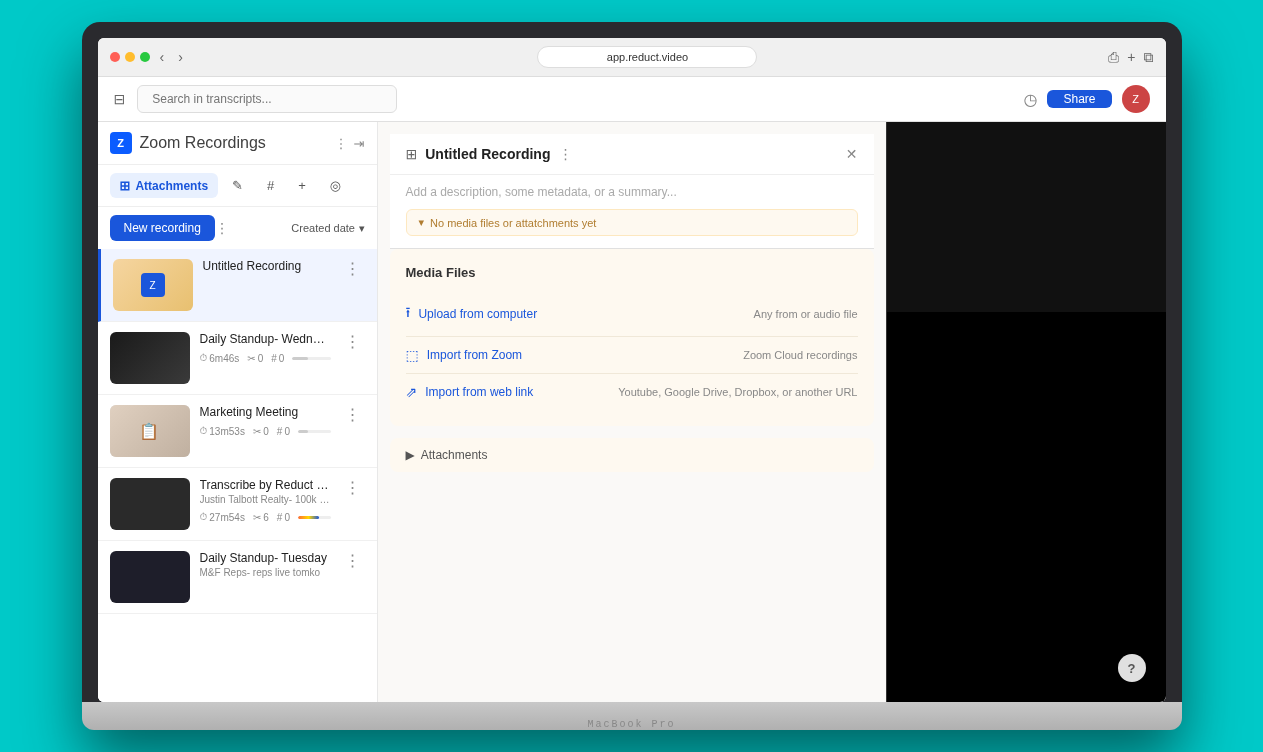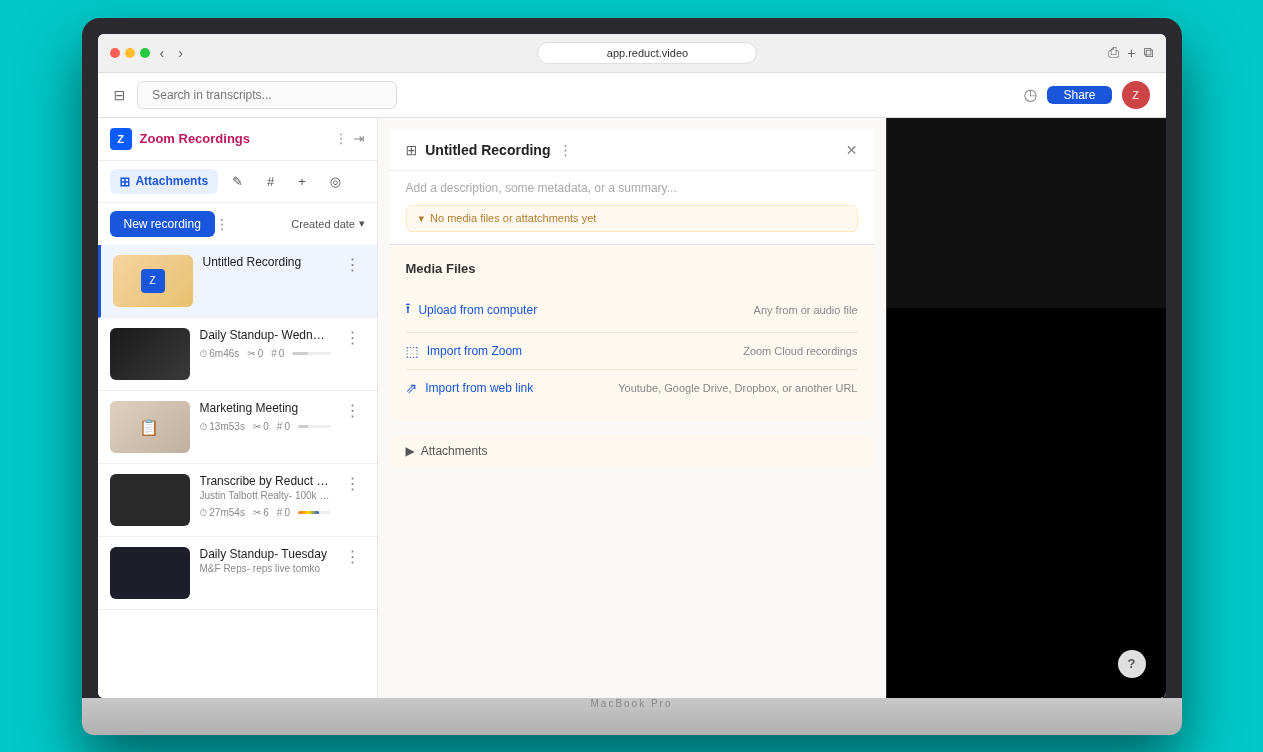--- a/index.html
+++ b/index.html
@@ -18,27 +18,28 @@
       border-radius: 18px;
       padding: 16px 16px 0;
       box-shadow: 0 30px 60px rgba(0,0,0,0.5);
     }
     .laptop-screen {
       background: #fff;
       border-radius: 6px;
       overflow: hidden;
     }
     .laptop-base {
-      height: 37px;
+      height: 28px;
       background: linear-gradient(180deg, #c8c8c8, #b0b0b0);
       border-radius: 0 0 12px 12px;
       margin: 0 -16px;
       display: flex;
-      align-items: flex-start;
-      justify-content: center;
+      align-items: flex-end;
+      justify-content: center;
+      font-family: Liberation Mono, monospace;
     }
     .laptop-base-label {
       font-size: 10px;
       color: #888;
       letter-spacing: 2px;
     }
 
     
     .browser-chrome {
       background: #f0f0f0;
@@ -123,23 +124,23 @@
       background: #0B5CFF;
       border-radius: 4px;
       display: flex;
       align-items: center;
       justify-content: center;
       color: white;
       font-size: 11px;
       font-weight: bold;
     }
     .sidebar-app-title {
-      font-size: 13px;
-      font-weight: 700;
-      color: #be185d;
+      font-size: 16px;
+      font-weight: 400;
+      color: #404040;
     }
     .sidebar-header-icons {
       display: flex;
       gap: 6px;
       color: #888;
       font-size: 13px;
     }
 
     .sidebar-tabs {
       display: flex;

